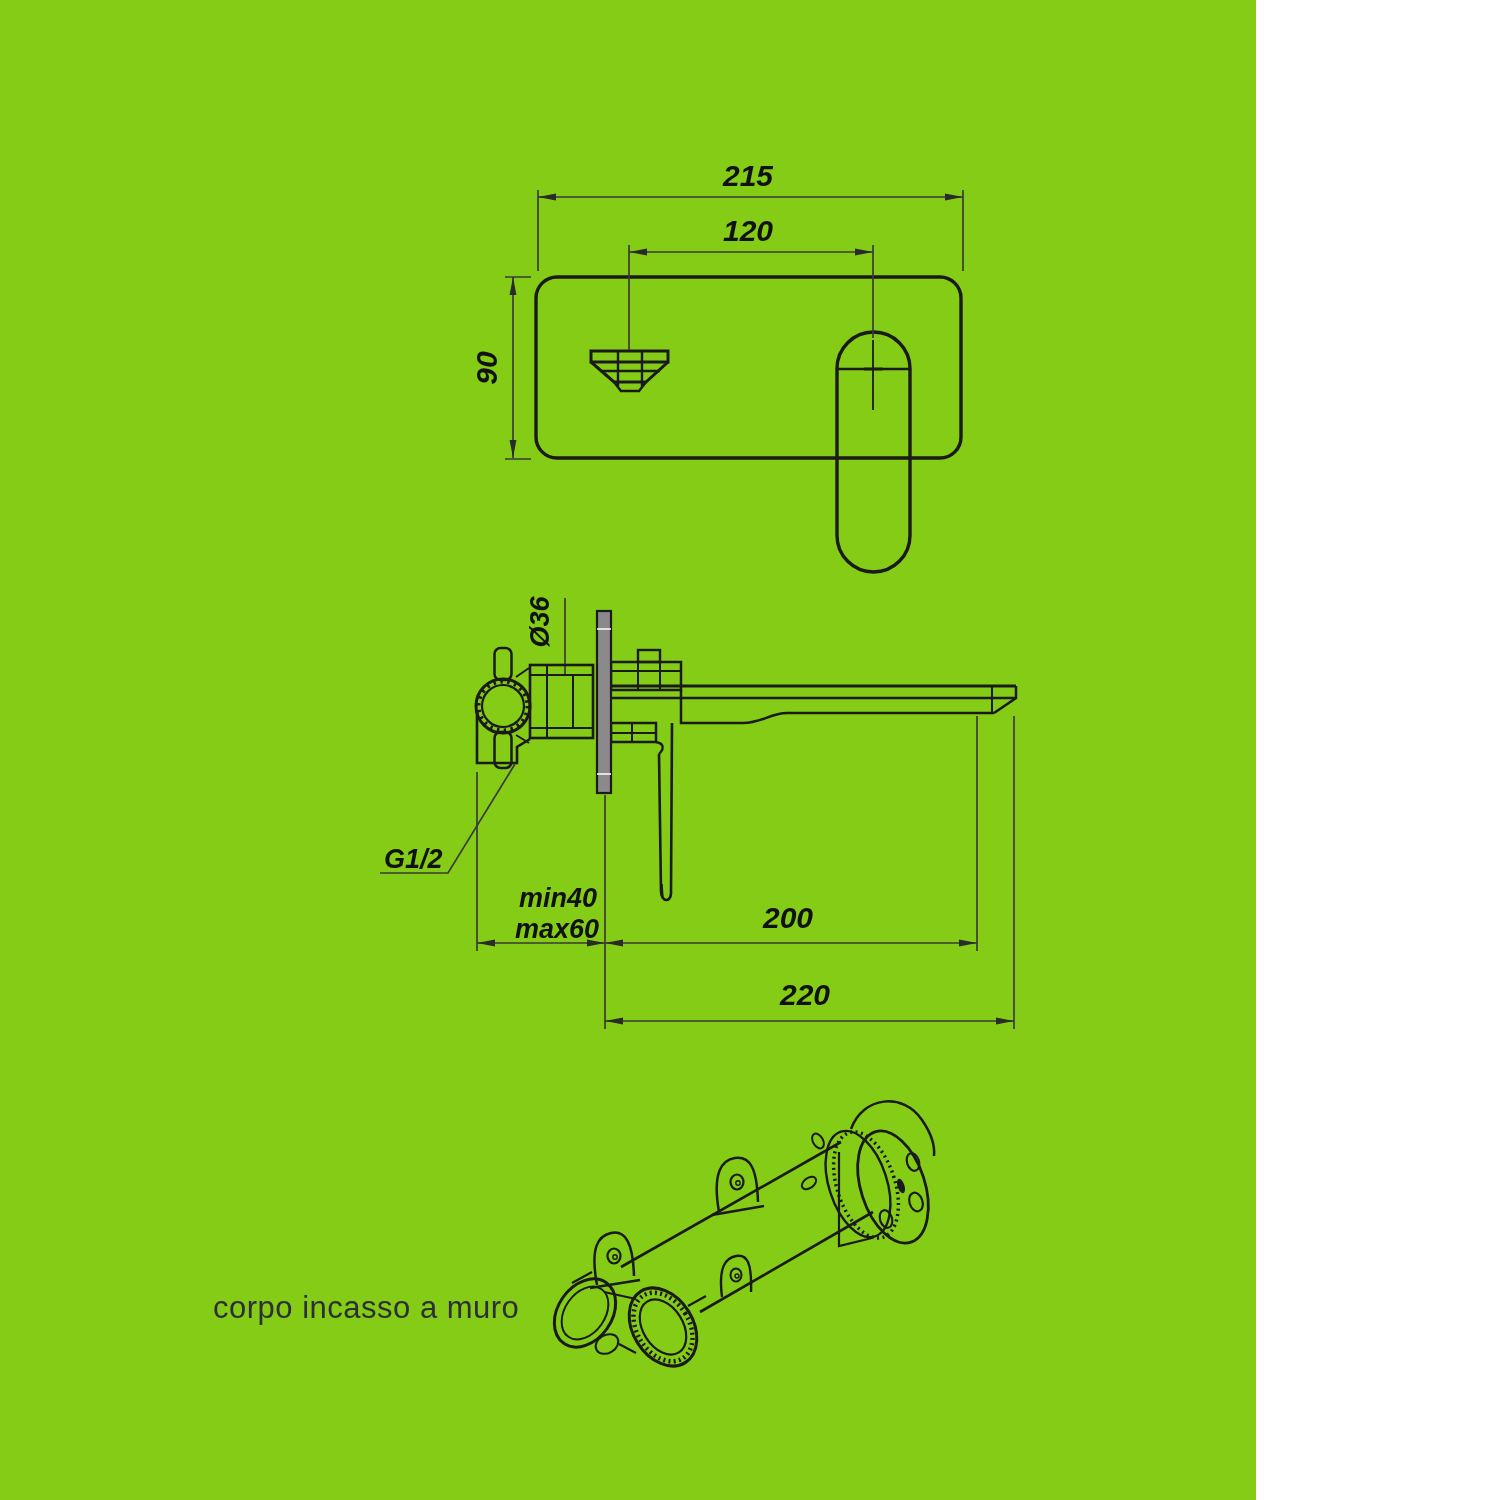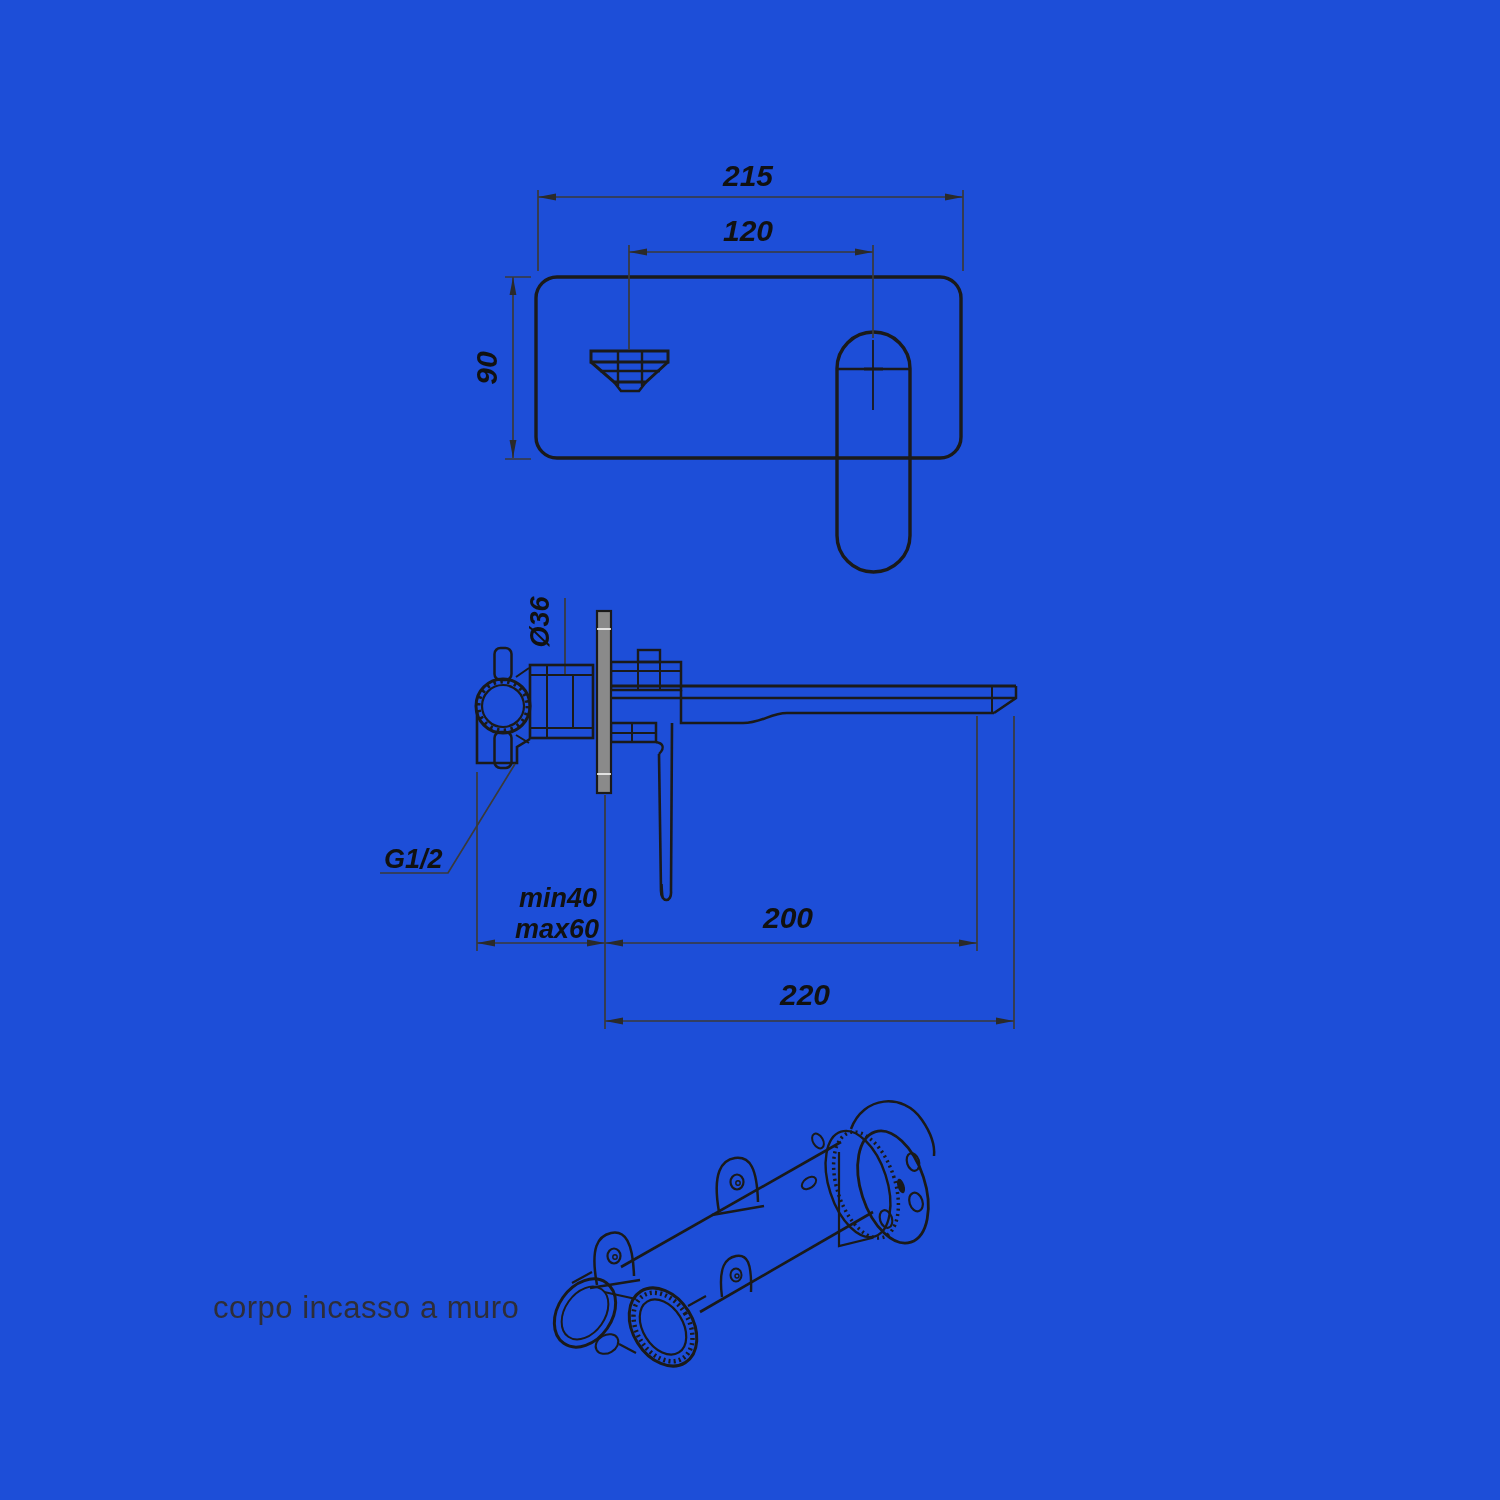--- a/index.html
+++ b/index.html
@@ -1,16 +1,16 @@
 <!DOCTYPE html>
 <html><head>
 <meta charset="utf-8">
 <style>
   html,body{margin:0;padding:0;background:#fff;}
-  .stage{width:1500px;height:1500px;position:relative;background:#1d4ed8;overflow:hidden;}
+  .stage{width:1256px;height:1500px;position:relative;background:#84cc16;overflow:hidden;}
   svg{display:block;}
   .ol{stroke:#1a1a1a;fill:none;}
   .dim{stroke:#3a3a3a;stroke-width:1.7;fill:none;}
   .dimtxt{font-family:"Liberation Sans",sans-serif;font-style:italic;font-weight:bold;fill:#111;font-size:30px;}
   .dimtxt2{font-family:"Liberation Sans",sans-serif;font-style:italic;font-weight:bold;fill:#111;font-size:27px;}
   .caption{font-family:"Liberation Sans",sans-serif;fill:#2e2e38;font-size:31px;letter-spacing:0.5px;}
 </style>
 </head>
 <body>
 

